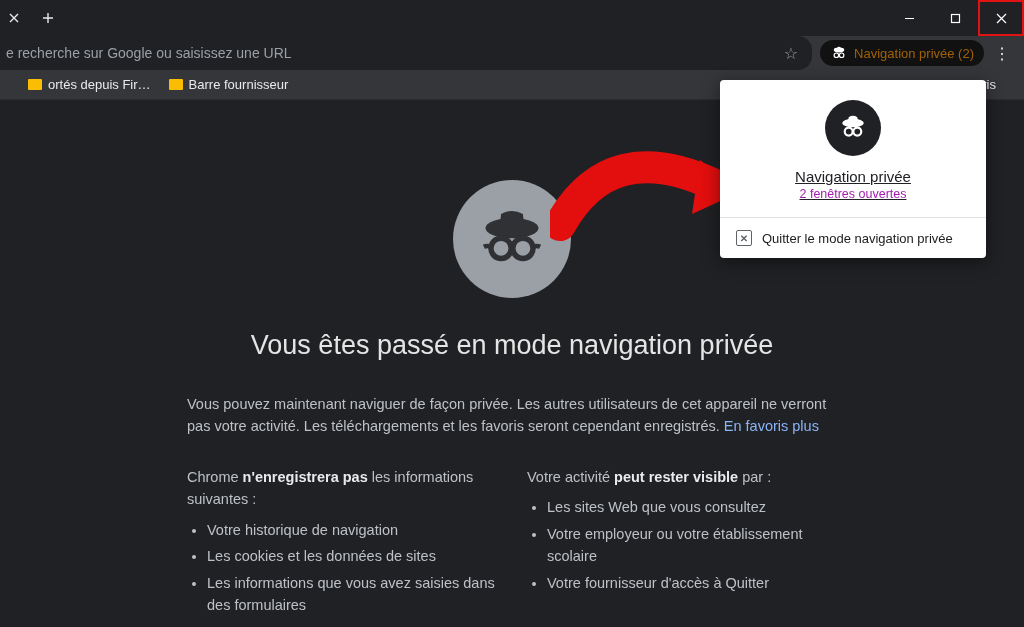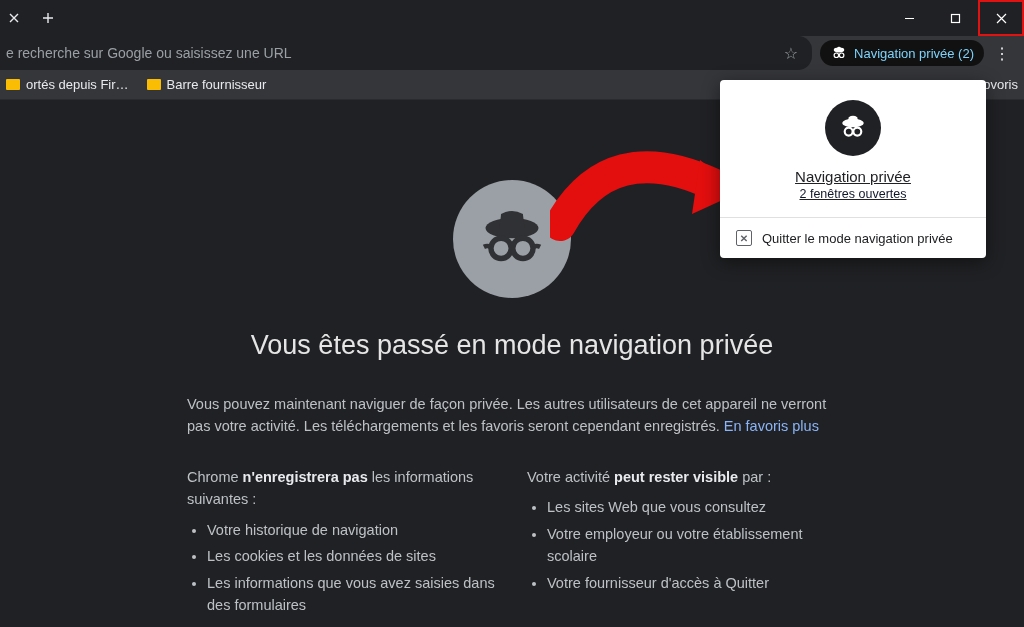--- a/index.html
+++ b/index.html
@@ -12,26 +12,26 @@
   .titlebar-spacer { flex:1; }
   .win-btn { width:46px; display:flex; align-items:center; justify-content:center; color:#fff; }
   .win-btn svg { display:block; }
   .close-highlight { border:2px solid #e11212; }
 
   
   .toolbar { height:34px; background:#35363a; display:flex; align-items:center; padding-right:8px; }
   .omnibox { flex:1; height:100%; display:flex; align-items:center; background:#202124; border-radius:0 14px 14px 0; padding:0 14px 0 6px; margin-right:8px; }
   .omnibox-text { flex:1; color:#9aa0a6; font-size:14px; white-space:nowrap; overflow:hidden; }
   .star { color:#9aa0a6; font-size:16px; margin-left:8px; }
-  .incog-chip { display:flex; align-items:center; gap:6px; background:#111; border-radius:14px; padding:4px 10px; color:#7dd3fc; font-size:13px; }
+  .incog-chip { display:flex; align-items:center; gap:6px; background:#111; border-radius:14px; padding:4px 10px; color:#a16207; font-size:13px; }
   .incog-chip .mini { width:18px; height:18px; }
   .kebab { color:#e8eaed; font-size:16px; padding:0 6px; margin-left:4px; cursor:pointer; }
 
   
-  .bookmarks { height:30px; background:#35363a; display:flex; align-items:center; gap:18px; padding:0 6px; font-size:13px; color:#e8eaed; border-bottom:1px solid #2a2b2e; }
+  .bookmarks { height:30px; background:#35363a; display:flex; align-items:center; gap:18px; padding:0 28px; font-size:13px; color:#e8eaed; border-bottom:1px solid #2a2b2e; }
   .bm { display:flex; align-items:center; gap:6px; }
   .bm .folder { width:14px; height:11px; background:#fbbc04; border-radius:1px; }
   .bookmarks .spacer { flex:1; }
   .arrow-right { font-size:12px; color:#e8eaed; }
 
   
   .content { position:absolute; top:100px; left:0; right:0; bottom:0; display:flex; flex-direction:column; align-items:center; padding-top:80px; }
   .big-icon { width:118px; height:118px; border-radius:50%; background:#9aa0a6; display:flex; align-items:center; justify-content:center; }
   h1 { font-size:27px; font-weight:400; color:#e5e5e5; margin-top:32px; }
   .lead { width:650px; font-size:14.5px; line-height:1.55; color:#bdc1c6; text-align:left; margin-top:32px; }
@@ -41,21 +41,21 @@
   .col .hdr { margin-bottom:8px; }
   .col .hdr b { color:#e8eaed; font-weight:700; }
   .col ul { list-style:disc; padding-left:20px; }
   .col li { margin-bottom:4px; }
 
   
   .popup { position:absolute; top:80px; right:38px; width:266px; background:#fff; border-radius:4px; box-shadow:0 4px 18px rgba(0,0,0,.45); color:#202124; overflow:hidden; z-index:10; }
   .popup-top { display:flex; flex-direction:column; align-items:center; padding:20px 10px 16px;text-decoration:underline; }
   .popup-icon { width:56px; height:56px; border-radius:50%; background:#202124; display:flex; align-items:center; justify-content:center; }
   .popup-title { font-size:15px; margin-top:12px; color:#202124; }
-  .popup-sub { font-size:12.5px; color:#0f172a; margin-top:2px; }
+  .popup-sub { font-size:12.5px; color:#a21caf; margin-top:2px; }
   .popup-sep { border-top:1px solid #e0e0e0; }
   .popup-action { display:flex; align-items:center; gap:10px; padding:12px 16px; font-size:13px; color:#202124; cursor:pointer; }
   .popup-action .qicon { width:16px; height:16px; border:1.5px solid #5f6368; border-radius:2px; display:flex; align-items:center; justify-content:center; font-size:10px; color:#5f6368; font-weight:bold; }
 
   
   .arrow-anno { position:absolute; top:130px; left:550px; z-index:9; }
 </style>
 </head>
 <body>
 

